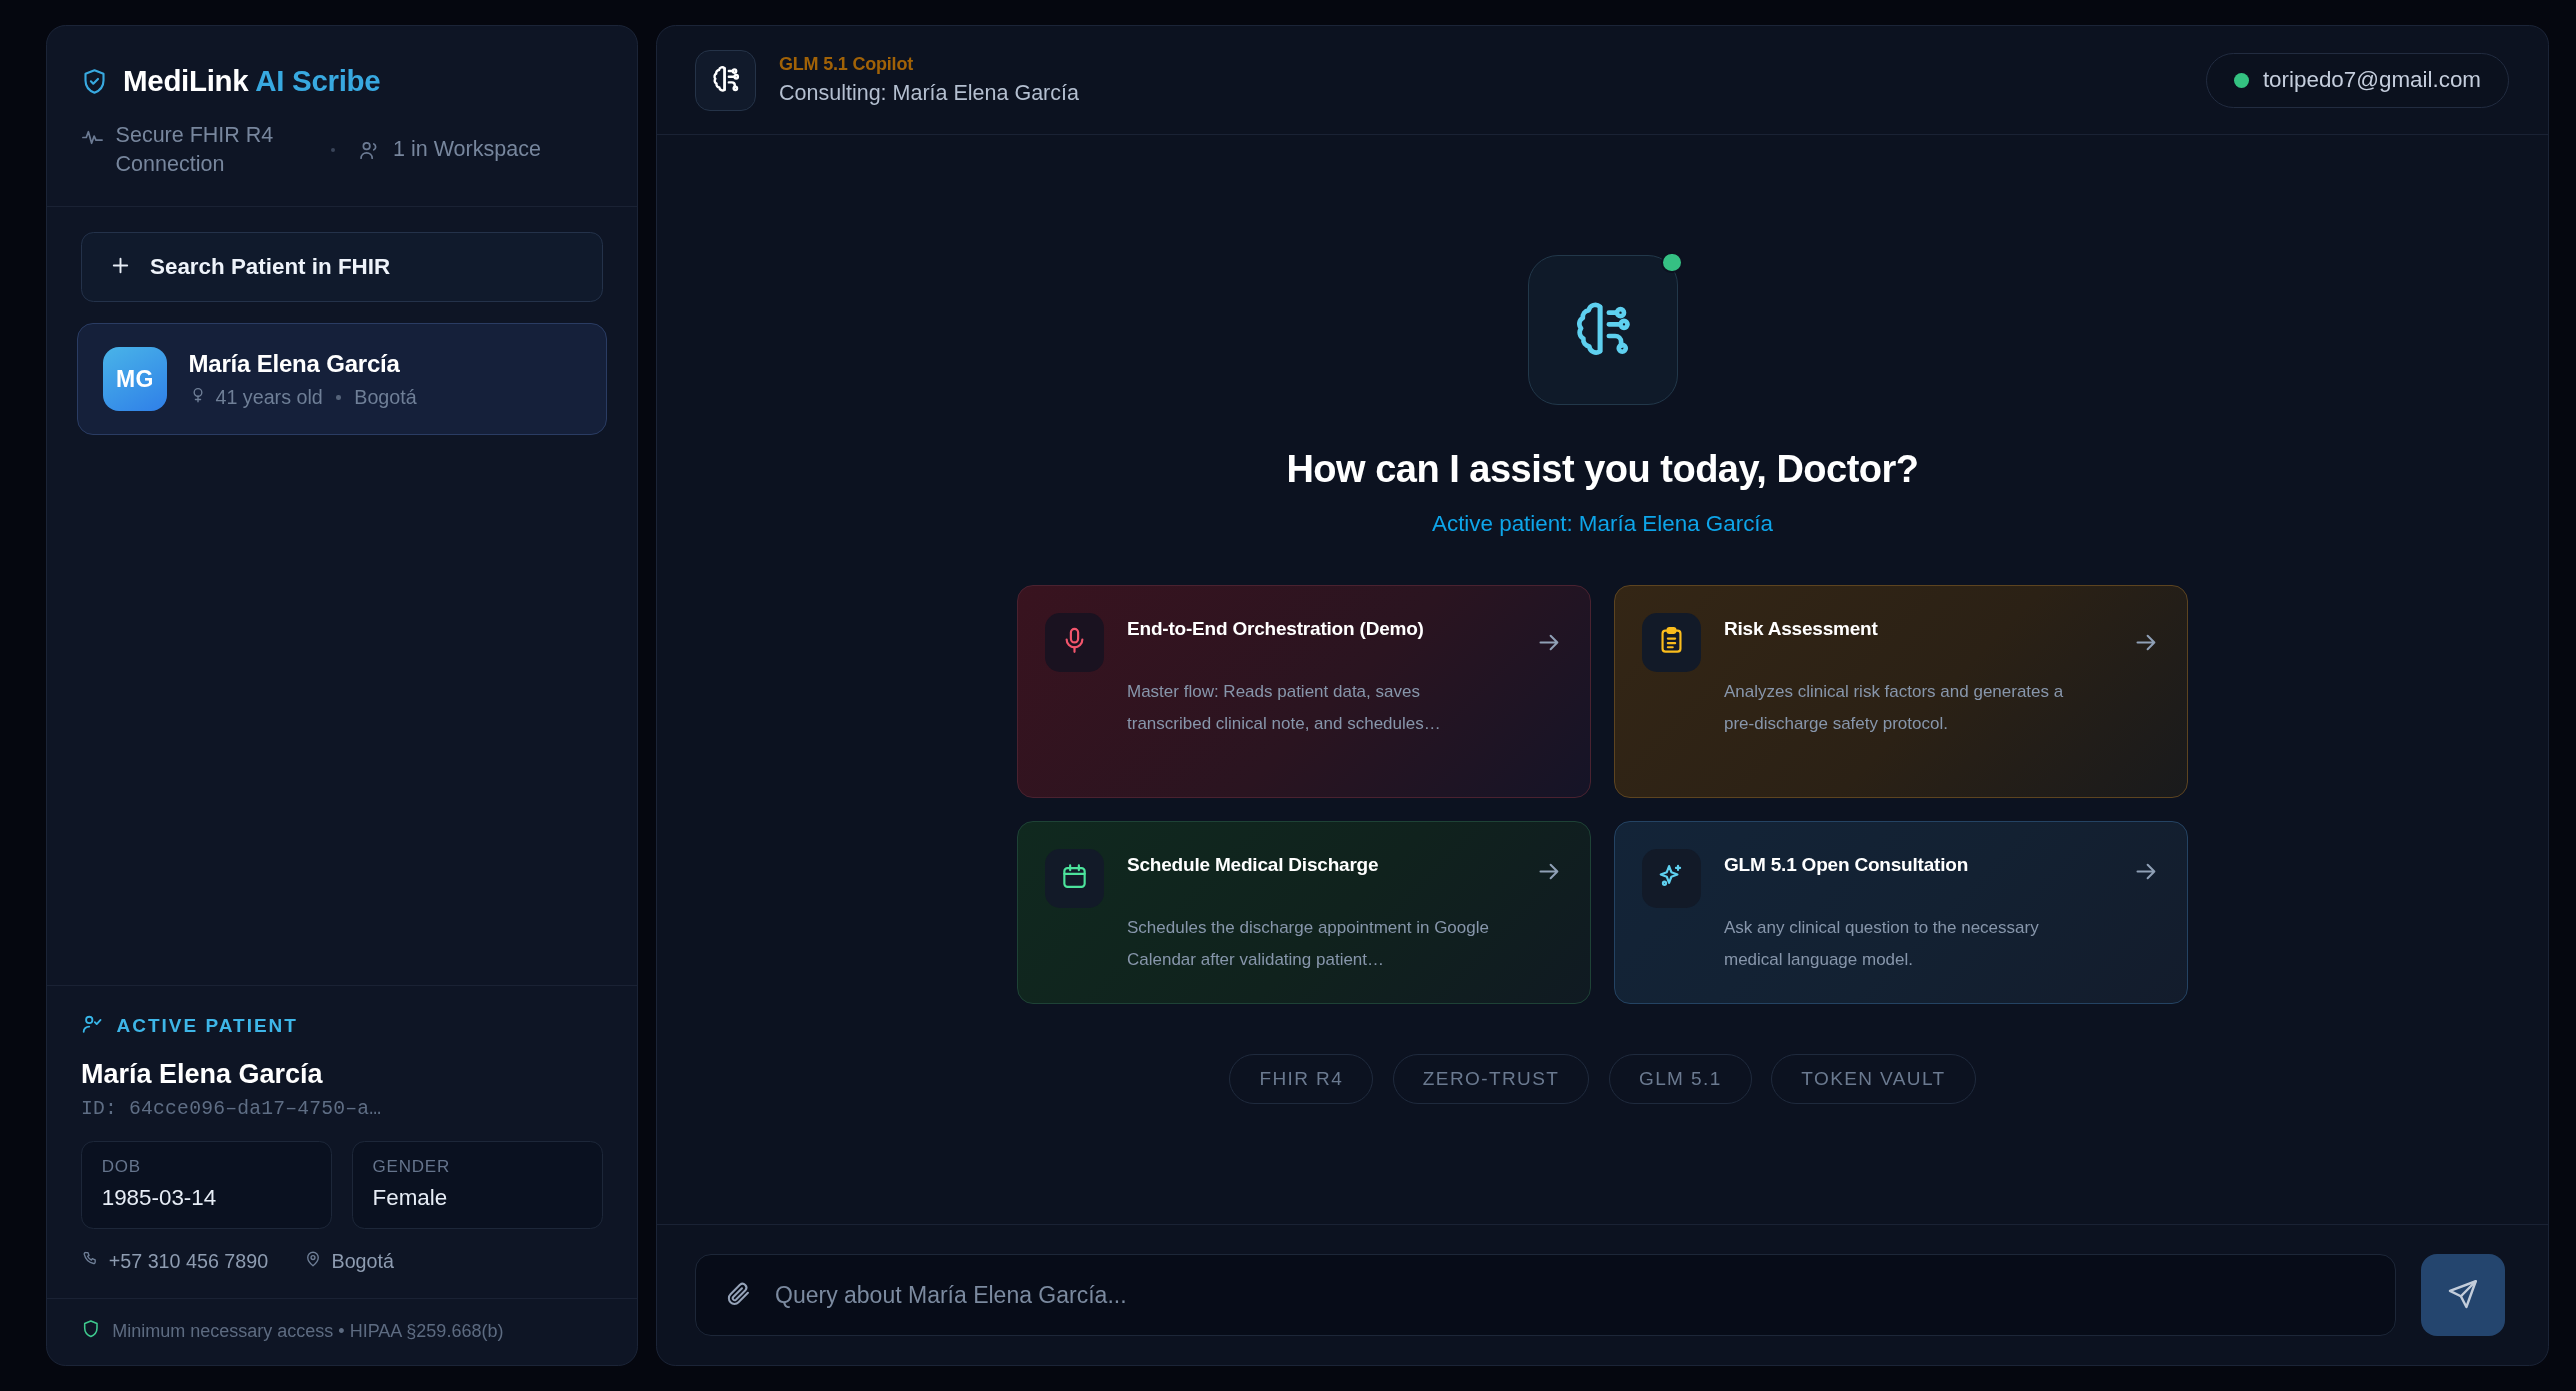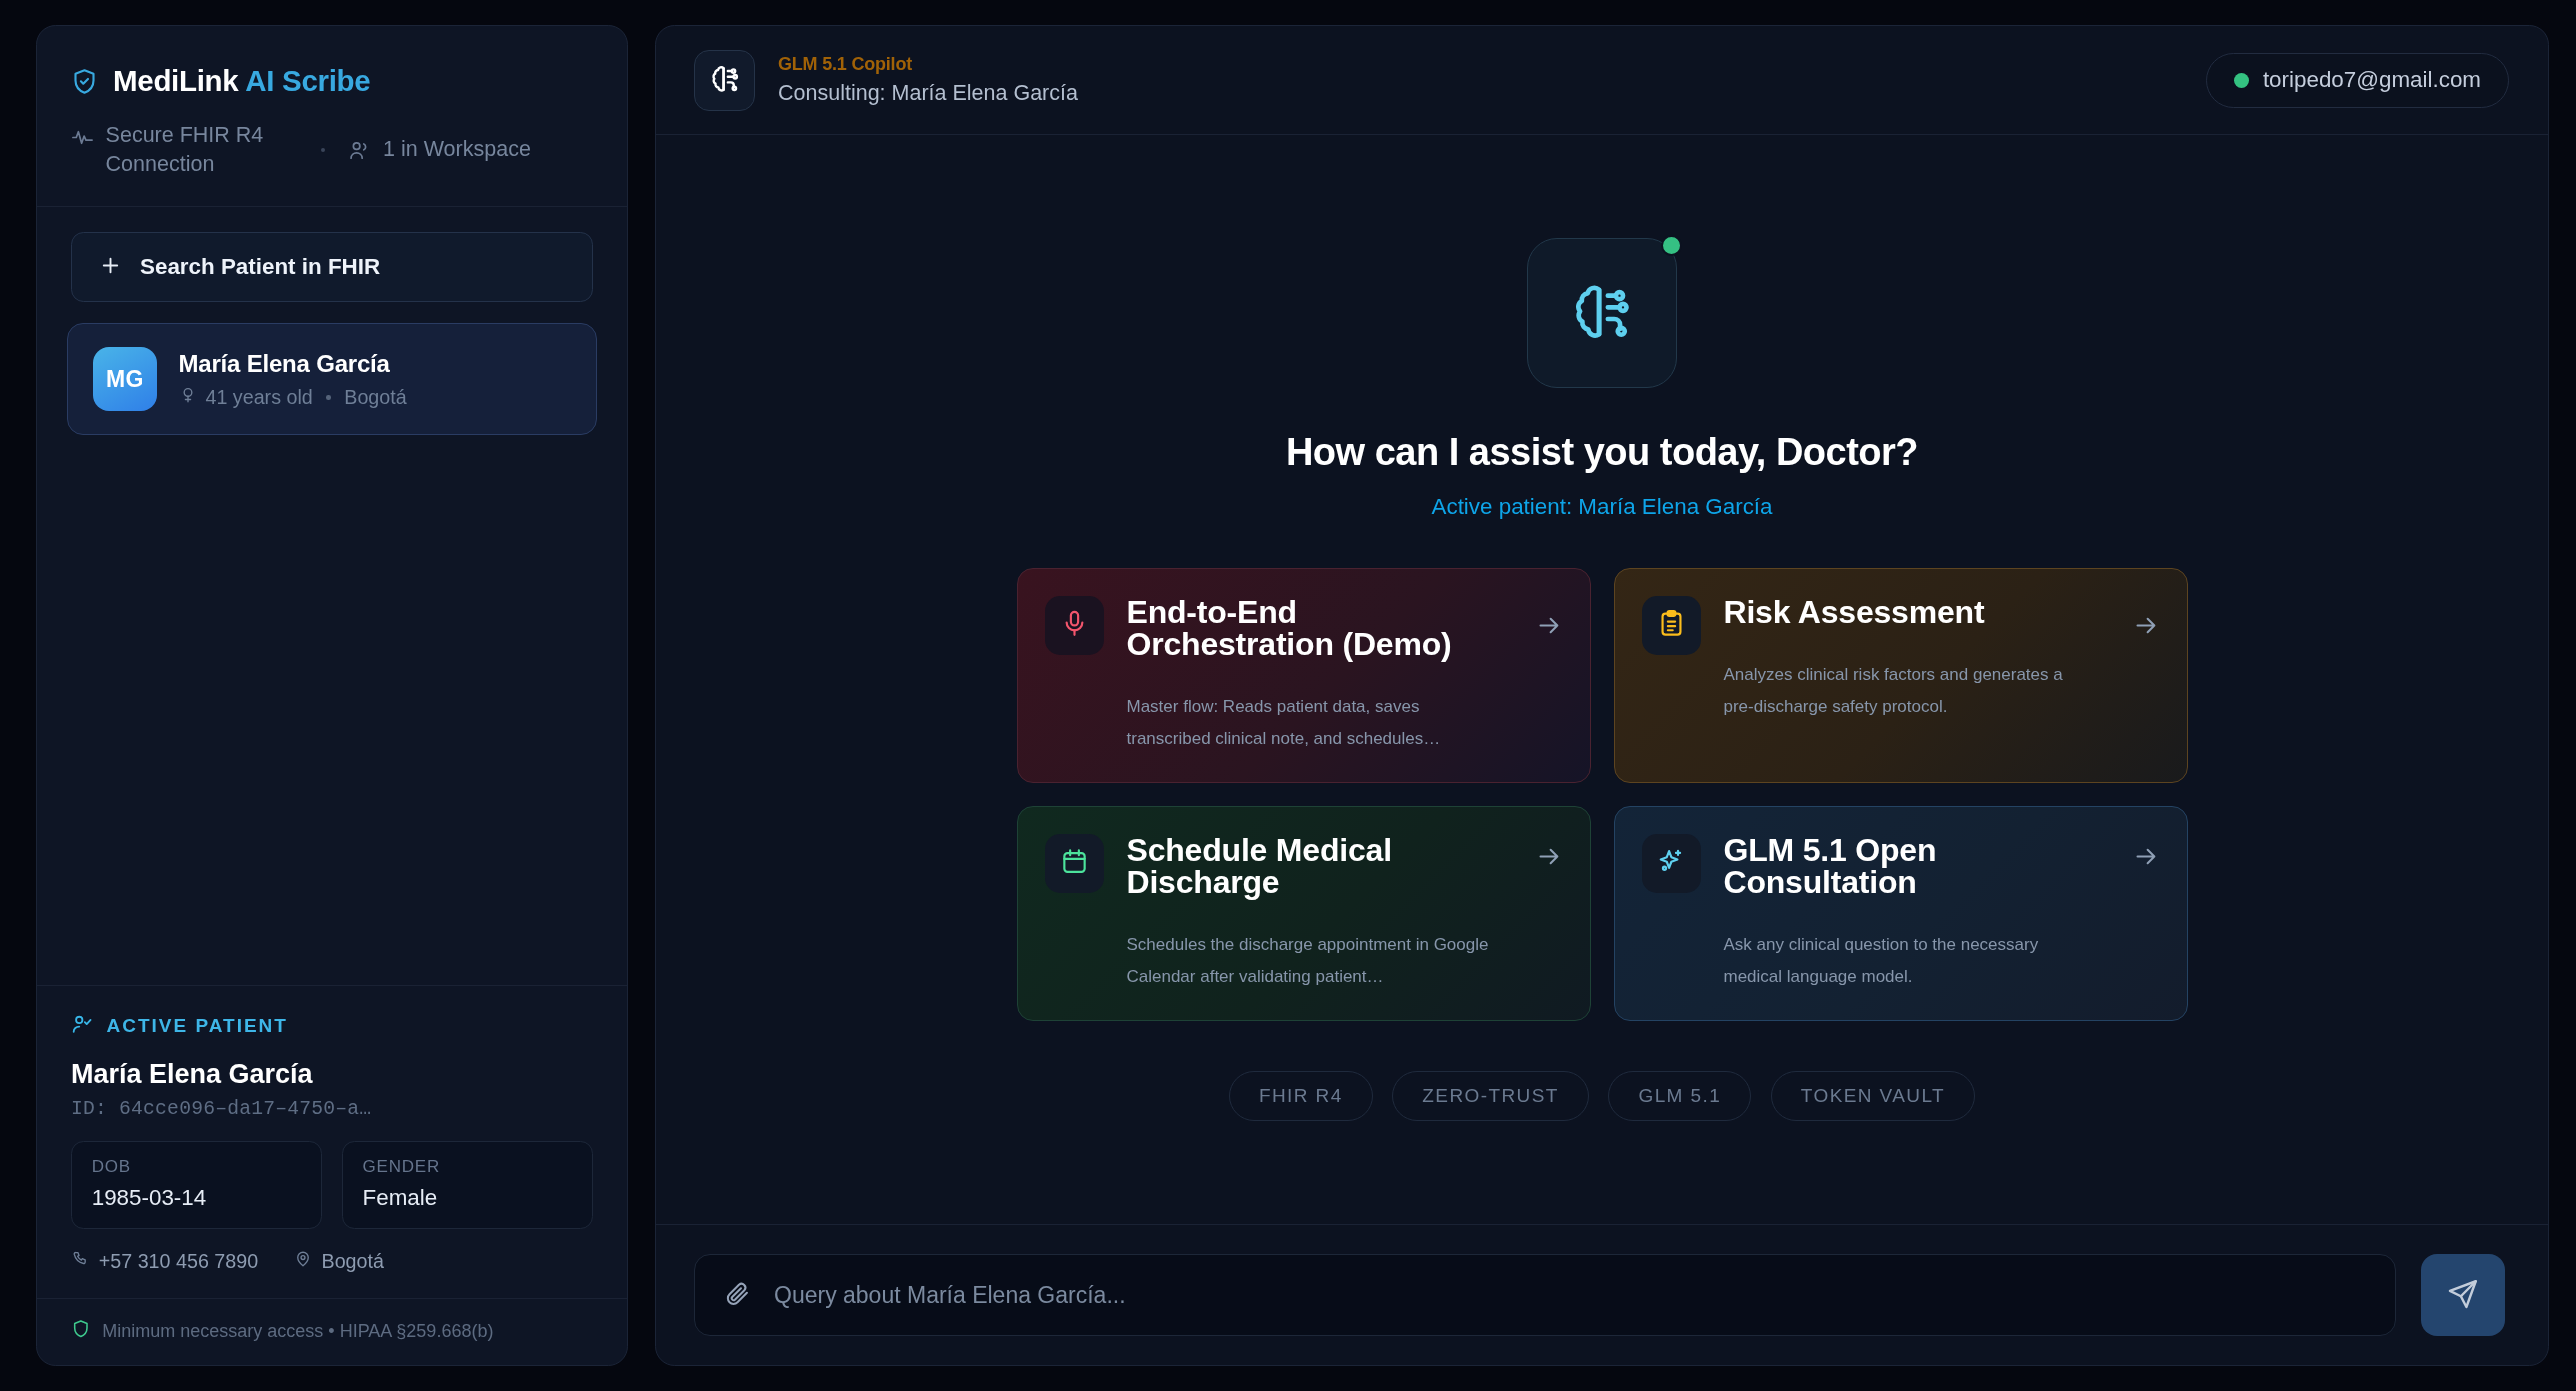--- a/index.html
+++ b/index.html
@@ -4,22 +4,22 @@
 <style>
   * { box-sizing: border-box; margin: 0; padding: 0; }
   html, body {
     width: 2576px; height: 1392px;
     background: #05070f;
     font-family: "Liberation Sans", sans-serif;
     overflow: hidden;
   }
   .app {
     position: absolute; inset: 0;
-    display: flex; gap: 27px;
-    padding: 25px 27px 25px 36px;
+    display: flex; gap: 18px;
+    padding: 25px 27px 25px 46px;
   }
 
   
   .sidebar {
     width: 592px; flex: 0 0 592px;
     background: #0e1525;
     border: 0.9px solid #1b2437;
     border-radius: 19.7px;
     display: flex; flex-direction: column;
     overflow: hidden;
@@ -205,21 +205,21 @@
   .card.c-amber .card-ico, .card.c-green .card-ico, .card.c-blue .card-ico { background: #121a28; }
   .card.c-red .card-ico { background: #1a1220; }
   .card-ico svg { width: 29px; height: 29px; }
   .ico-red   { color: #f2556c; }
   .ico-amber { color: #fbbd1c; }
   .ico-green { color: #4ce39c; }
   .ico-blue  { color: #5ed0ef; }
 
   .card-body { flex: 1 1 auto; min-width:0; padding-right: 43px;}
   .card-title {
-    font-size: 32px; font-weight: 700; color: #ffffff;
+    font-size: 19px; font-weight: 700; color: #ffffff;
     line-height: 32px; letter-spacing: -0.2px;
   }
   .card-desc {
     margin-top: 31px; font-size: 17px; line-height: 32px; color: #8796ab;
   }
   .card-arrow {
     position: absolute; right: 27px; top: 43px;
     width: 27px; height: 27px; color: #8fa0b6;
   }
   .card.short .card-arrow { top: 36px; }

